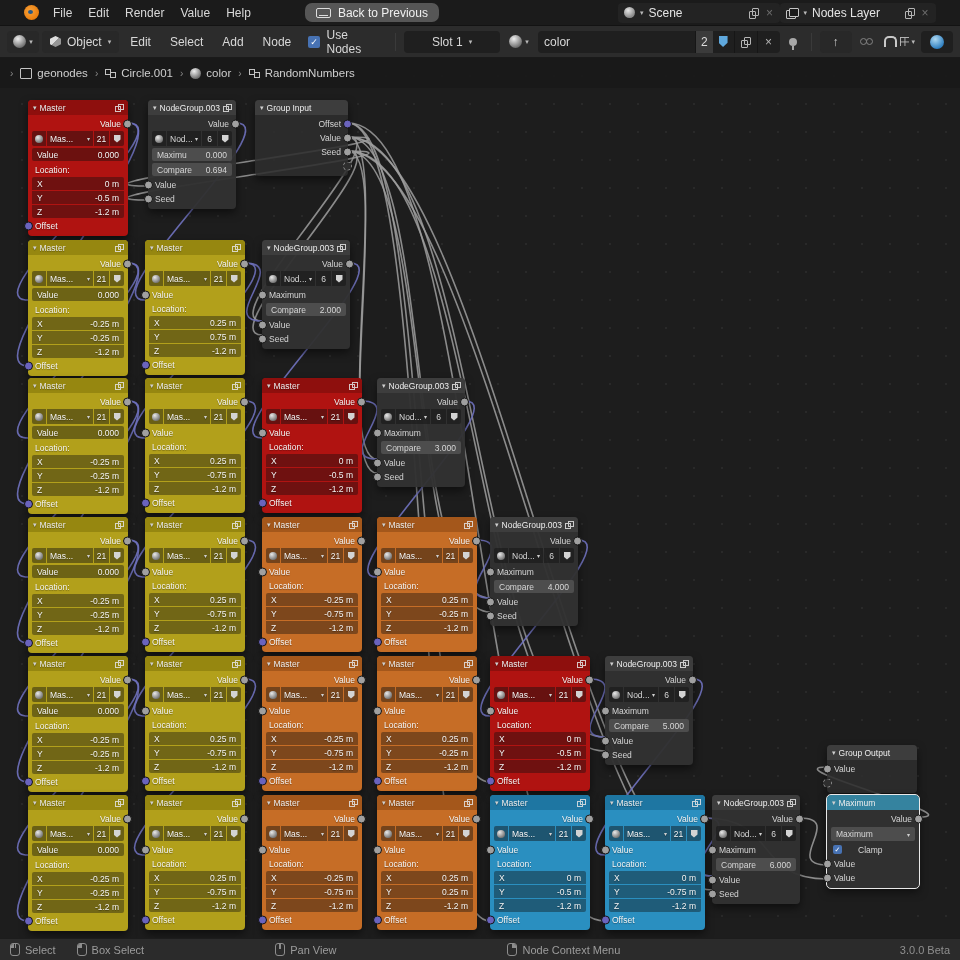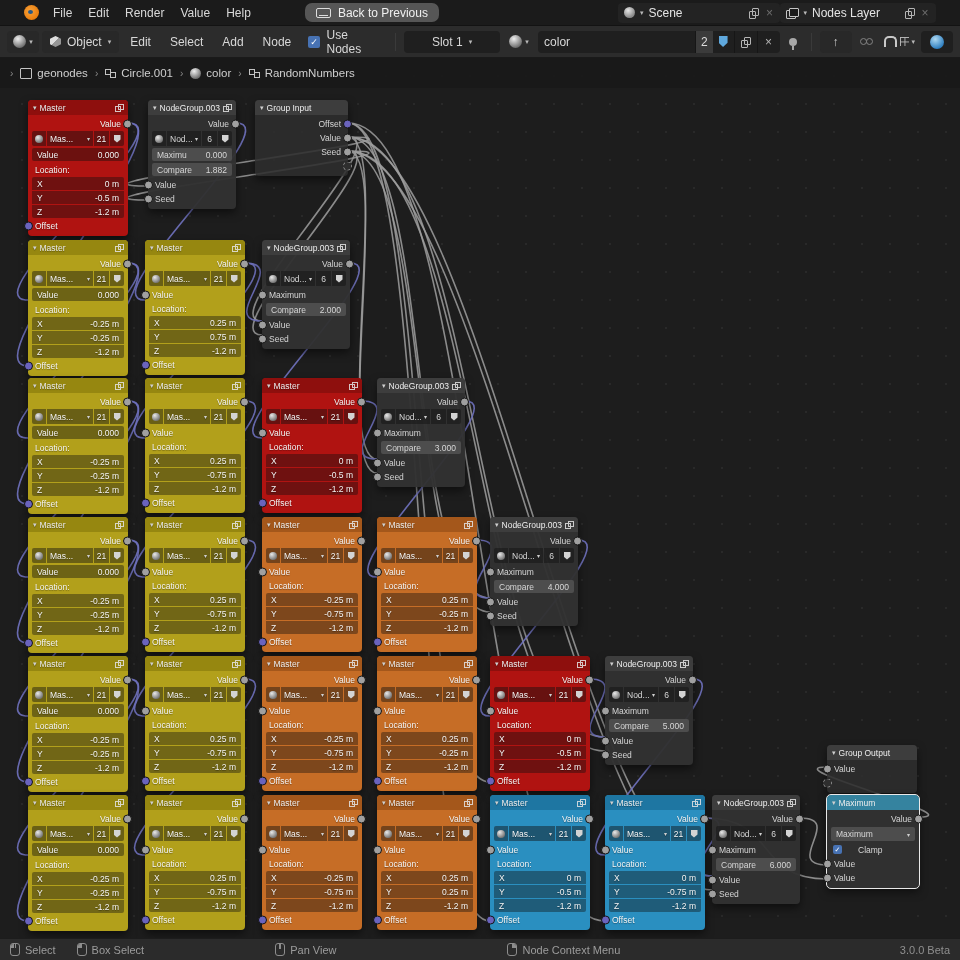--- a/index.html
+++ b/index.html
@@ -248,21 +248,21 @@
           <div class="mname">Nod...</div>
           <div class="musers">6</div>
           <div class="mshield"></div>
         </div>
         <div class="slider">
           <div class="sl">Maximu</div>
           <div class="sv">0.000</div>
         </div>
         <div class="slider">
           <div class="sl">Compare</div>
-          <div class="sv">1.882</div>
+          <div class="sv">0.694</div>
         </div>
         <div class="row in">
           <div class="sock left"></div>
           <div class="t">Value</div>
         </div>
         <div class="row in">
           <div class="sock left"></div>
           <div class="t">Seed</div>
         </div>
       </div>

